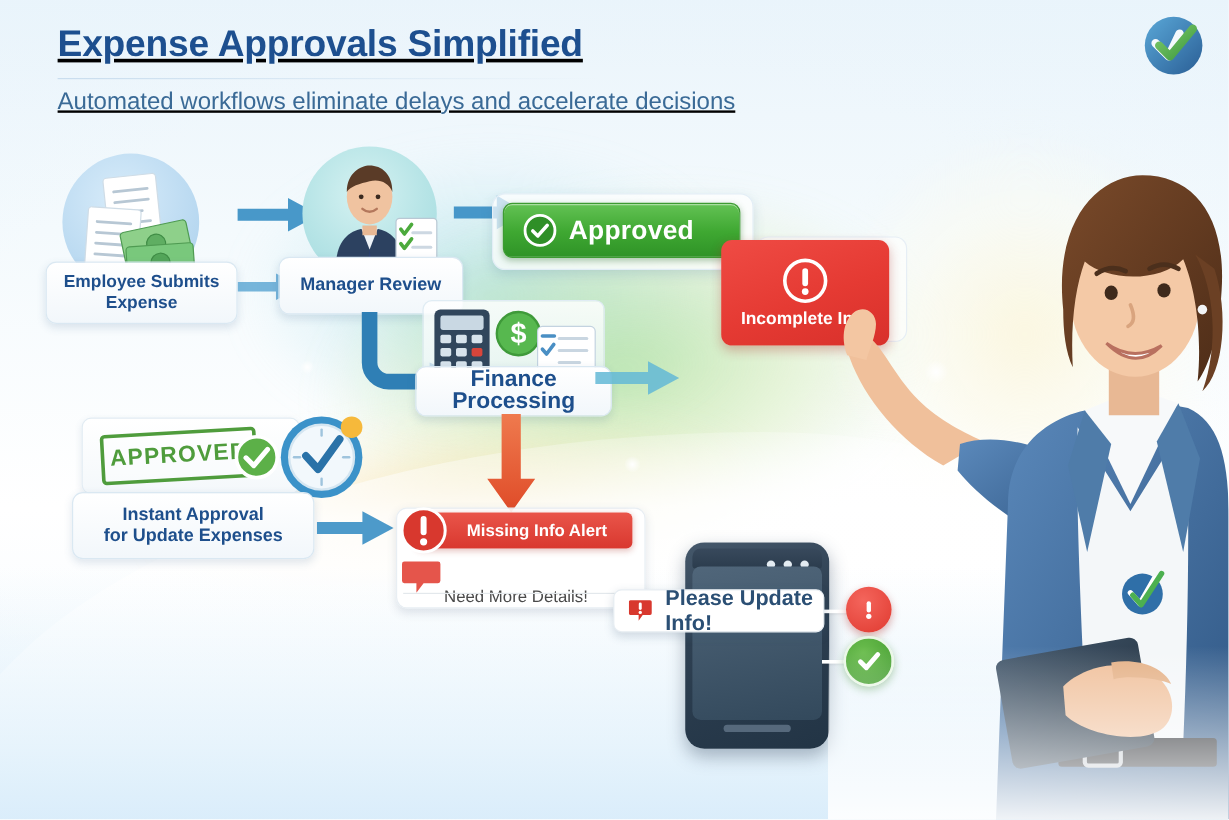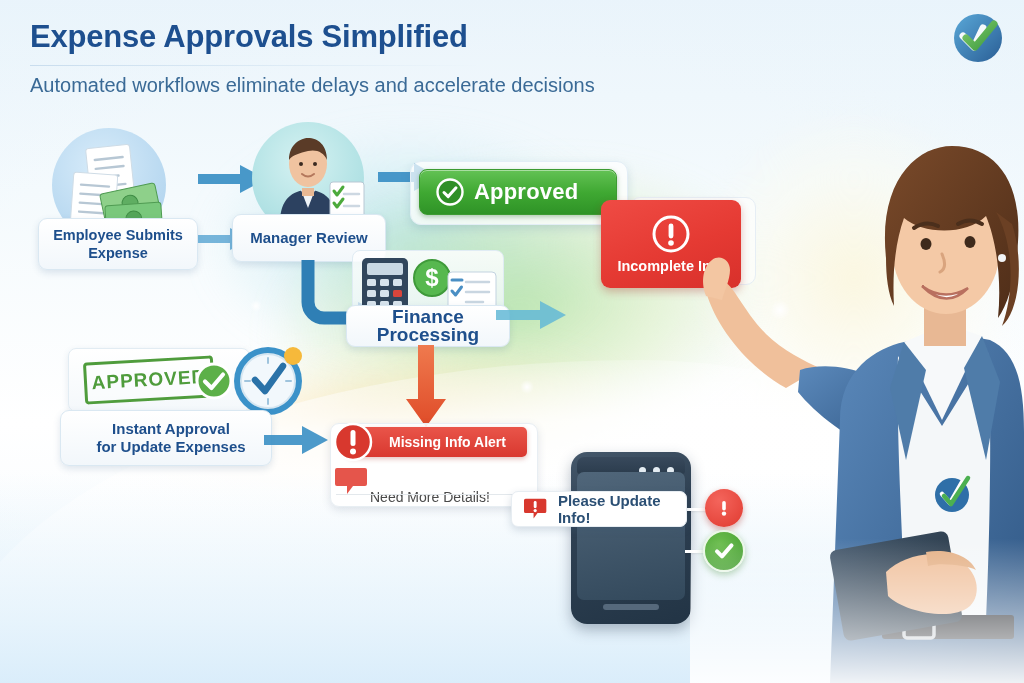--- a/index.html
+++ b/index.html
@@ -40,21 +40,21 @@
     background:linear-gradient(178deg, rgba(255,255,255,.0) 0%, rgba(255,255,255,.85) 22%, rgba(255,255,255,.98) 60%);
     border-radius:60% 40% 0 0 / 100% 90% 0 0;
   }
   .bg-blue-bottom{
     position:absolute;left:0;bottom:0;width:1024px;height:210px;
     background:linear-gradient(180deg, rgba(226,241,251,0) 0%, rgba(223,240,251,.75) 70%, rgba(214,235,250,.9) 100%);
   }
   .sparkle{position:absolute;background:radial-gradient(closest-side,#ffffff,rgba(255,255,255,0));border-radius:50%;pointer-events:none;}
 
   
-  .hdr{position:absolute;left:30px;top:18px;}
+  .hdr{position:absolute;left:48px;top:18px;text-decoration:underline;}
   .hdr h1{
     margin:0;font-size:31px;line-height:38px;font-weight:bold;
     color:#1d4f8f;letter-spacing:-.2px;
   }
   .hdr .rule{width:452px;height:1px;background:linear-gradient(90deg,#c9ddee,rgba(201,221,238,0));margin:9px 0 8px;}
   .hdr h2{margin:0;font-size:20px;line-height:22px;font-weight:normal;color:#3a6a96;}
 
   
   .logo{position:absolute;right:20px;top:12px;width:52px;height:52px;}
 
@@ -150,21 +150,21 @@
     background:linear-gradient(180deg,#38495c,#2b3c4d);
   }
   .phone-dot{position:absolute;top:10px;width:7px;height:7px;border-radius:50%;background:#e4ecf2;}
   .phone-home{position:absolute;left:32px;top:152px;width:56px;height:6px;border-radius:3px;background:#56697c;}
 
   .notif{
     position:absolute;height:36px;border-radius:7px;background:#ffffff;
     border:1px solid #e7edf2;box-shadow:0 3px 8px rgba(60,90,120,.20);
     display:flex;align-items:center;gap:10px;padding-left:12px;box-sizing:border-box;
   }
-  .notif .lbl{font-size:15px;font-weight:bold;color:#2b4f74;}
+  .notif .lbl{font-size:18px;font-weight:bold;color:#2b4f74;}
   .notif-update{left:511px;top:491px;width:176px;}
   .notif-approved{left:511px;top:533px;width:176px;}
   .notif-connector{position:absolute;height:3px;background:#ffffff;box-shadow:0 1px 2px rgba(0,0,0,.08);}
   .badge-round{position:absolute;border-radius:50%;display:flex;align-items:center;justify-content:center;}
   .badge-red{background:radial-gradient(circle at 38% 30%,#f4655c,#e03a30);box-shadow:0 3px 7px rgba(170,45,40,.4);}
   .badge-green{background:radial-gradient(circle at 38% 30%,#6bbd4e,#3f9a2c);box-shadow:0 3px 7px rgba(50,130,40,.4);border:2px solid #eaf7e6;box-sizing:border-box;}
 
   
   .arrow{position:absolute;}
 
@@ -369,21 +369,21 @@
     <circle cx="43" cy="45" r="27" fill="#f2f8fc" stroke="#d5e6f1" stroke-width="2"></circle>
     <g stroke="#9fc4dd" stroke-width="2" stroke-linecap="round">
       <line x1="43" y1="22" x2="43" y2="27"></line>
         <line x1="43" y1="63" x2="43" y2="68"></line>
       <line x1="20" y1="45" x2="25" y2="45"></line>
         <line x1="61" y1="45" x2="66" y2="45"></line>
     </g>
     <path d="M30 44 L40 55 L58 30" fill="none" stroke="#2a72a8" stroke-width="6.5" stroke-linecap="round" stroke-linejoin="round"></path>
     <circle cx="68" cy="20" r="9" fill="#f6b93b"></circle>
   </svg>
-  <div class="card" style="left:60px;top:410px;width:200px;height:54px;font-size:15px;padding-left:10px;">
+  <div class="card" style="left:60px;top:410px;width:200px;height:54px;font-size:15px;">
     <div>
       <span>Instant Approval</span>
       <span>for Update Expenses</span>
     </div>
   </div>
 
   <svg class="arrow" style="left:264px;top:424px;" width="66" height="32" viewBox="0 0 66 32">
     <path d="M0 11 H38 V2 L64 16 L38 30 V21 H0 Z" fill="#3a8fc4" opacity=".9"></path>
   </svg>
 

